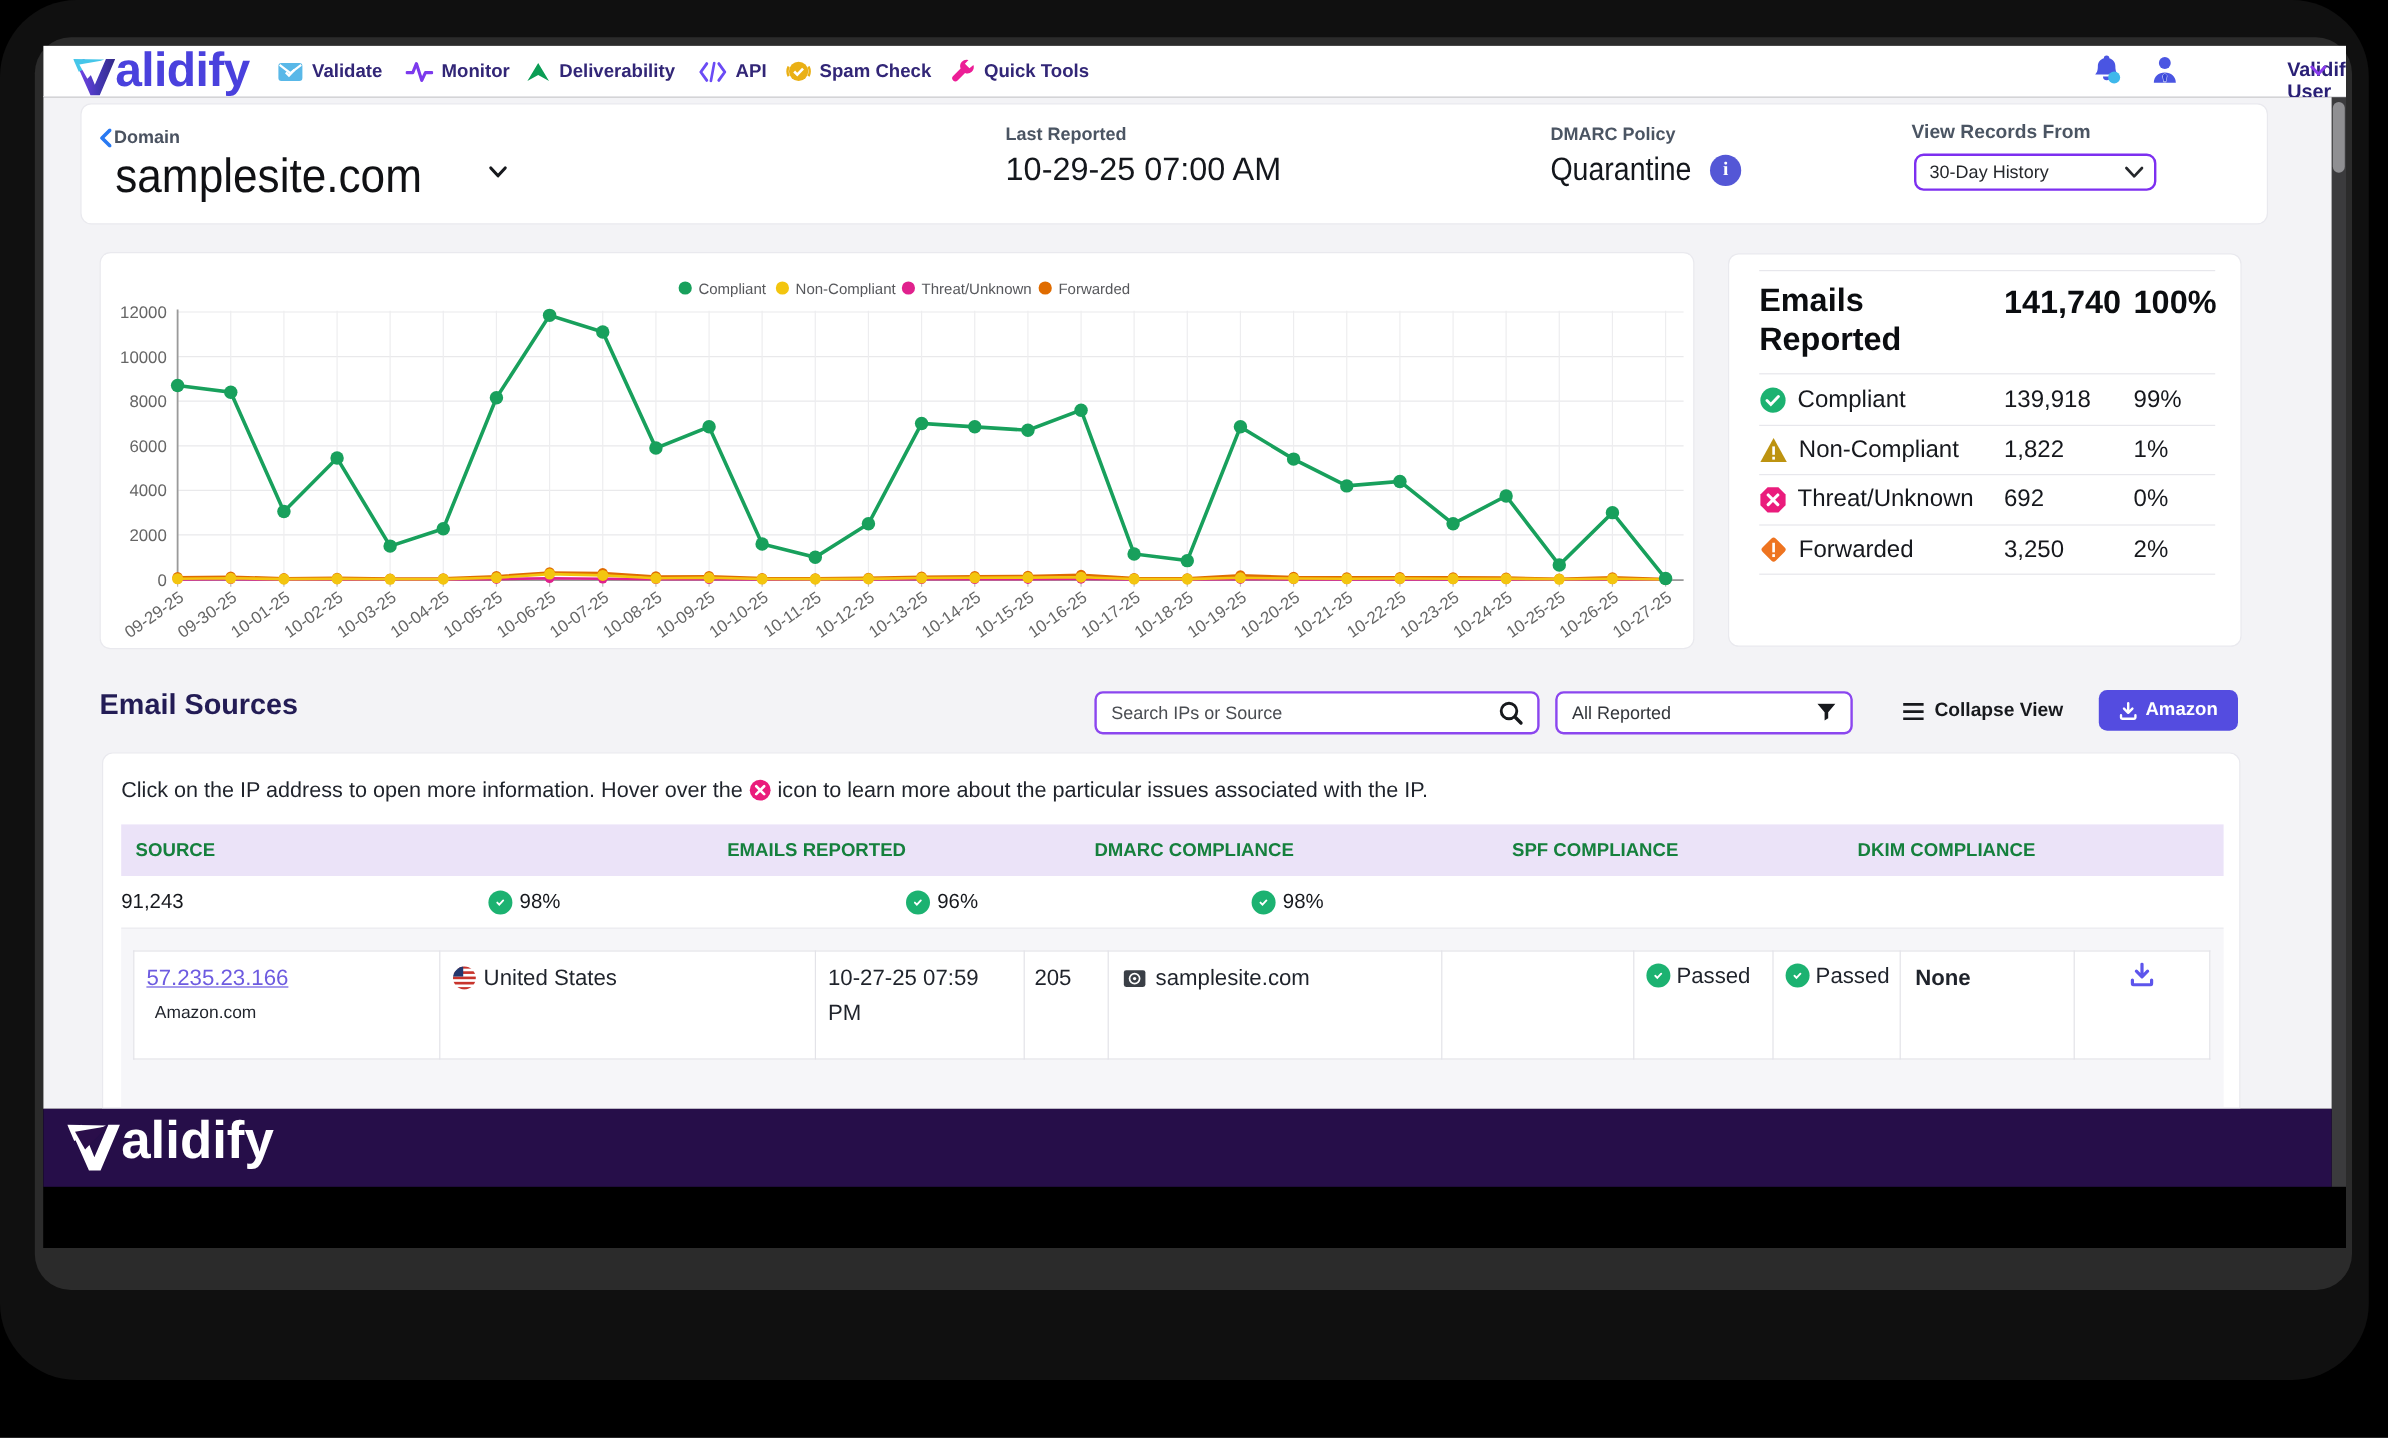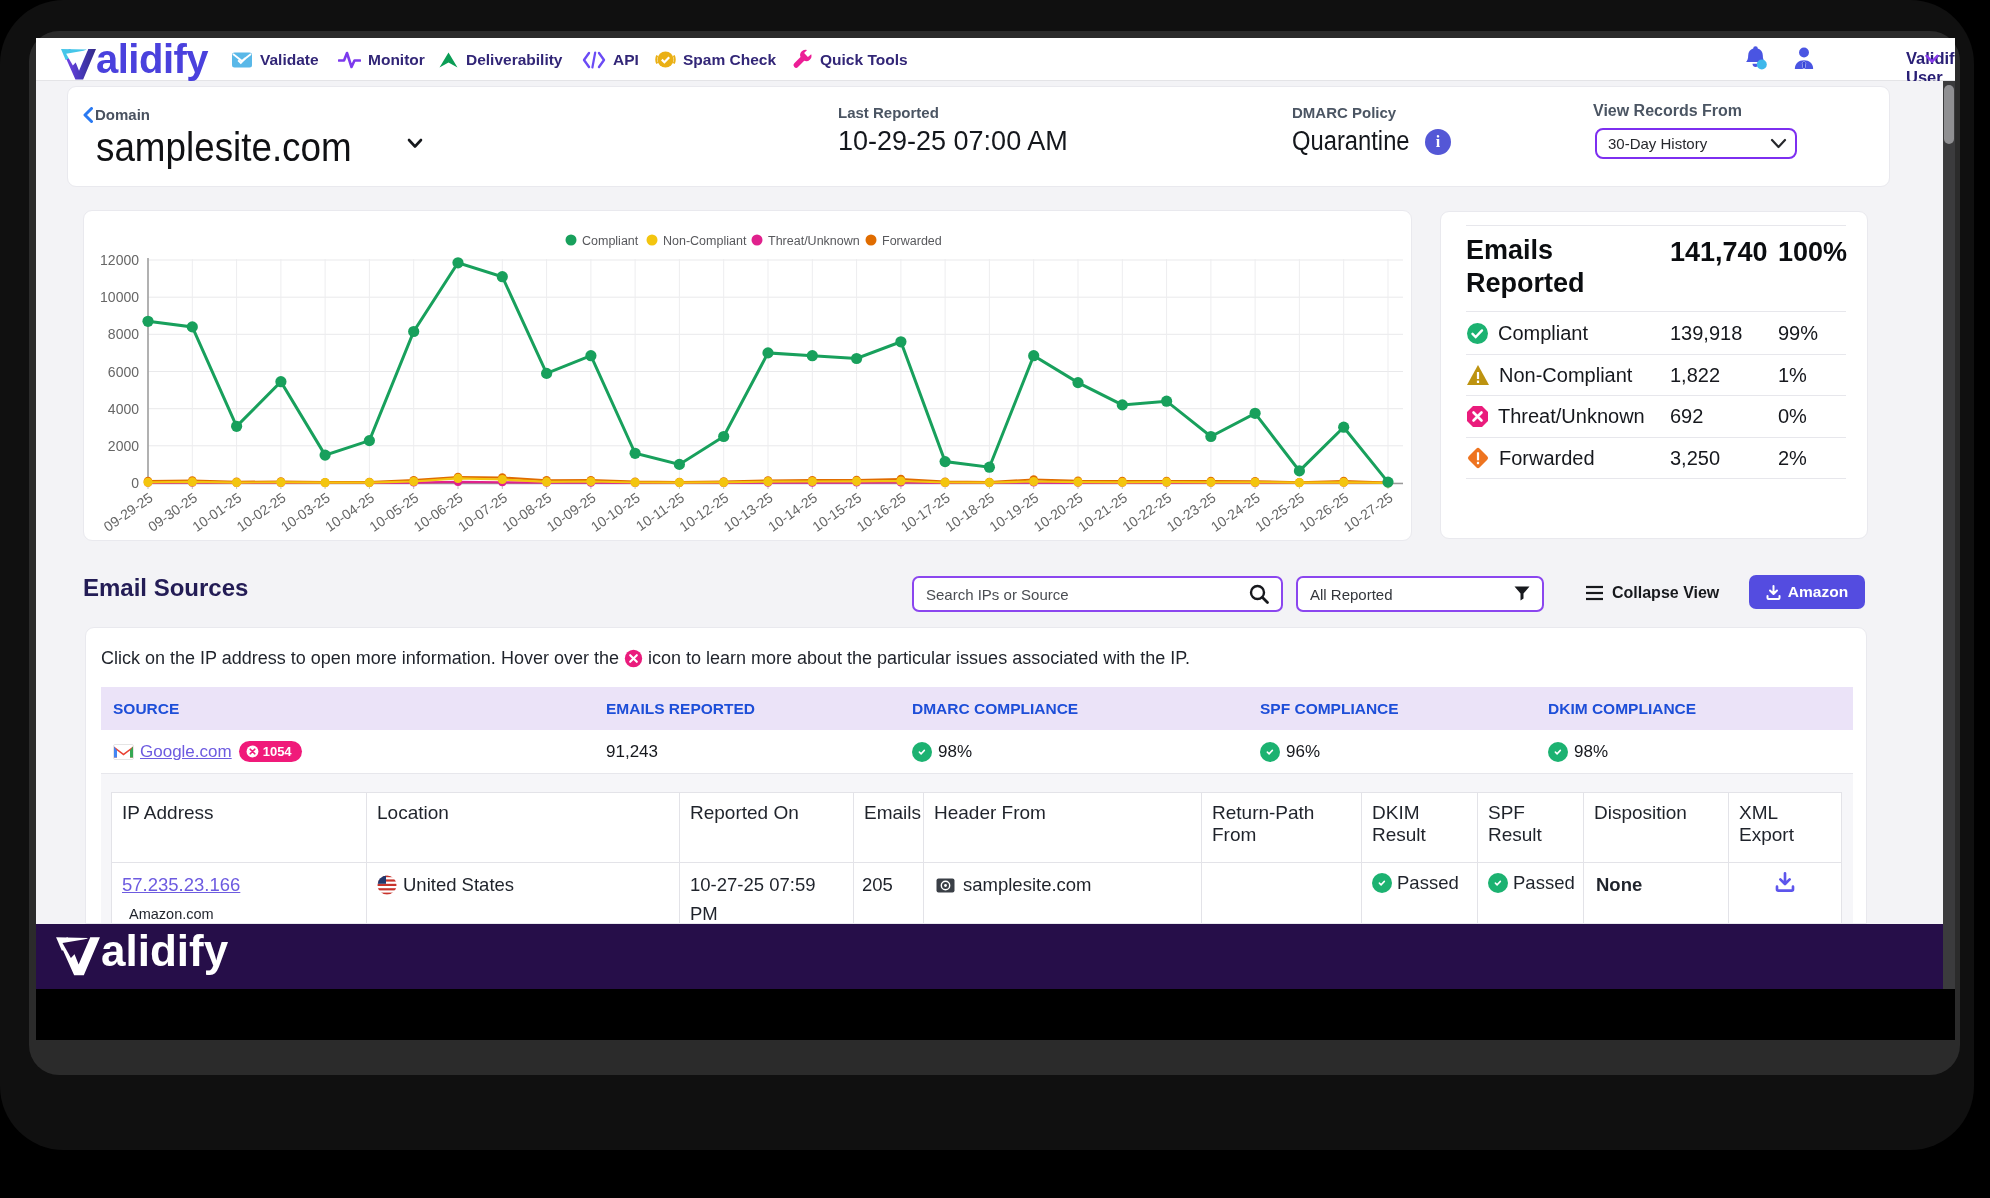--- a/index.html
+++ b/index.html
@@ -10,21 +10,21 @@
 .navbar{position:absolute;left:0;top:0;width:1919px;height:43px;background:#fff;border-bottom:1px solid #e4e4e7}
 .content{position:absolute;left:0;top:43px;width:1919px;height:843px;background:#f3f3f6}
 .card{position:absolute;background:#fff;border:1px solid #e9e9ee;border-radius:9px}
 .navitem{position:absolute;top:0;height:43px;display:flex;align-items:center;gap:7px;font-weight:bold;font-size:15.5px;color:#322677}
 .biglabel{position:absolute;font-size:15px;font-weight:bold;color:#4b5563}
 .bigval{position:absolute;font-size:27px;color:#14171c}
 .statrow{position:absolute;left:1430px;display:flex;align-items:center;font-size:20px;color:#16181d;width:408px}
 .statrow .nm{position:absolute;left:204px}
 .statrow .pc{position:absolute;left:312px}
 .hdiv{position:absolute;height:1px;background:#e7e7ec}
-.thead{font-size:15.5px;font-weight:bold;color:#1d4ed8}
+.thead{font-size:15.5px;font-weight:bold;color:#15803d}
 .grn{display:inline-flex;width:20px;height:20px;border-radius:50%;background:#1cb271;color:#fff;align-items:center;justify-content:center;font-size:12px;font-weight:bold}
 td,th{font-family:"Liberation Sans",sans-serif}
 
 </style></head><body>
 <div class="shadow"></div>
 <div class="frame"></div>
 <div class="screen">
 <div class="navbar"></div>
 <div class="abs" style="left:25px;top:3px;display:flex;align-items:center">
 <svg width="35" height="32" viewBox="0 0 34 31" style="flex:0 0 auto;margin-top:4px">
@@ -443,33 +443,20 @@
           <path d="M7.5 7.5 l8 8 M15.5 7.5 l-8 8" stroke="#fff" stroke-width="2.6" stroke-linecap="round"></path>
         </svg> icon to learn more about the particular issues associated with the IP.</div>
 <div style="position:absolute;left:15px;top:59px;width:1752px;height:43px;background:#ebe3f8;display:flex;align-items:center">
 <div class="thead" style="margin-left:12px;width:493px">SOURCE</div>
 <div class="thead" style="width:306px">EMAILS REPORTED</div>
 <div class="thead" style="width:348px">DMARC COMPLIANCE</div>
 <div class="thead" style="width:288px">SPF COMPLIANCE</div>
 <div class="thead">DKIM COMPLIANCE</div>
 </div>
 <div style="position:absolute;left:15px;top:102px;width:1752px;height:44px;background:#fff;border-bottom:1px solid #e7e7ec;display:flex;align-items:center;font-size:17px;color:#16181d">
-<div style="margin-left:12px;width:493px;display:flex;align-items:center">
-          <svg width="21" height="16" viewBox="0 0 21 16">
-            <rect x="0.5" y="0.5" width="20" height="15" rx="1.5" fill="#fff" stroke="#e5e5e5"></rect>
-            <path d="M1 2.5 v11 h3 v-7 l6.5 5 6.5-5 v7 h3 v-11 l-9.5 7 z" fill="#ea4335"></path>
-            <path d="M1 2.5 v11 h3 v-7 z" fill="#4285f4"></path>
-            <path d="M20 2.5 v11 h-3 v-7 z" fill="#34a853"></path>
-          </svg>
-          <span style="color:#6d5be0;text-decoration:underline;margin-left:6px">Google.com</span>
-          <span style="display:inline-flex;align-items:center;gap:4px;background:#f01a7a;color:#fff;font-size:13px;font-weight:bold;border-radius:12px;padding:3px 10px 3px 7px;margin-left:7px"><svg width="13" height="13" viewBox="0 0 23 23">
-              <circle cx="11.5" cy="11.5" r="10.5" fill="#fff"></circle>
-              <path d="M7.5 7.5 l8 8 M15.5 7.5 l-8 8" stroke="#f01a7a" stroke-width="3" stroke-linecap="round"></path>
-            </svg>1054</span>
-        </div>
 <div style="width:306px">91,243</div>
 <div style="width:348px;display:flex;align-items:center;gap:6px"><span class="grn">
             <svg width="12" height="12" viewBox="0 0 23 23">
               <path d="M6.5 11.8 l3.2 3.2 6.3-6.6" stroke="#fff" stroke-width="3" fill="none" stroke-linecap="round"></path>
             </svg>
           </span>98%</div>
 <div style="width:288px;display:flex;align-items:center;gap:6px"><span class="grn">
             <svg width="12" height="12" viewBox="0 0 23 23">
               <path d="M6.5 11.8 l3.2 3.2 6.3-6.6" stroke="#fff" stroke-width="3" fill="none" stroke-linecap="round"></path>
             </svg>
@@ -488,32 +475,20 @@
           <col style="width:174px">
           <col style="width:70px">
           <col style="width:278px">
           <col style="width:160px">
           <col style="width:116px">
           <col style="width:106px">
           <col style="width:145px">
           <col style="width:113px">
         </colgroup>
 <tbody>
-          <tr>
-            <td style="border:1px solid #e3e3e8;height:70px;vertical-align:top;padding:9px 10px;font-size:19px">IP Address</td>
-            <td style="border:1px solid #e3e3e8;height:70px;vertical-align:top;padding:9px 10px;font-size:19px">Location</td>
-            <td style="border:1px solid #e3e3e8;height:70px;vertical-align:top;padding:9px 10px;font-size:19px">Reported On</td>
-            <td style="border:1px solid #e3e3e8;height:70px;vertical-align:top;padding:9px 10px;font-size:19px">Emails</td>
-            <td style="border:1px solid #e3e3e8;height:70px;vertical-align:top;padding:9px 10px;font-size:19px">Header From</td>
-            <td style="border:1px solid #e3e3e8;height:70px;vertical-align:top;padding:9px 10px;font-size:19px">Return-Path From</td>
-            <td style="border:1px solid #e3e3e8;height:70px;vertical-align:top;padding:9px 10px;font-size:19px">DKIM Result</td>
-            <td style="border:1px solid #e3e3e8;height:70px;vertical-align:top;padding:9px 10px;font-size:19px">SPF Result</td>
-            <td style="border:1px solid #e3e3e8;height:70px;vertical-align:top;padding:9px 10px;font-size:19px">Disposition</td>
-            <td style="border:1px solid #e3e3e8;height:70px;vertical-align:top;padding:9px 10px;font-size:19px">XML Export</td>
-          </tr>
 <tr>
 <td style="border:1px solid #e3e3e8;height:90px;vertical-align:top;padding:9px 10px">
               <div style="color:#6d5be0;text-decoration:underline;margin-top:2px">57.235.23.166</div>
               <div style="font-size:14.5px;margin-top:10px;padding-left:7px">Amazon.com</div>
             </td>
 <td style="border:1px solid #e3e3e8;vertical-align:top;padding:11px 10px"><svg width="20" height="20" viewBox="0 0 20 20" style="vertical-align:-4px;margin-right:6px">
                 <defs>
                   <clipPath id="fc">
                     <circle cx="10" cy="10" r="9.5"></circle>
                   </clipPath>

